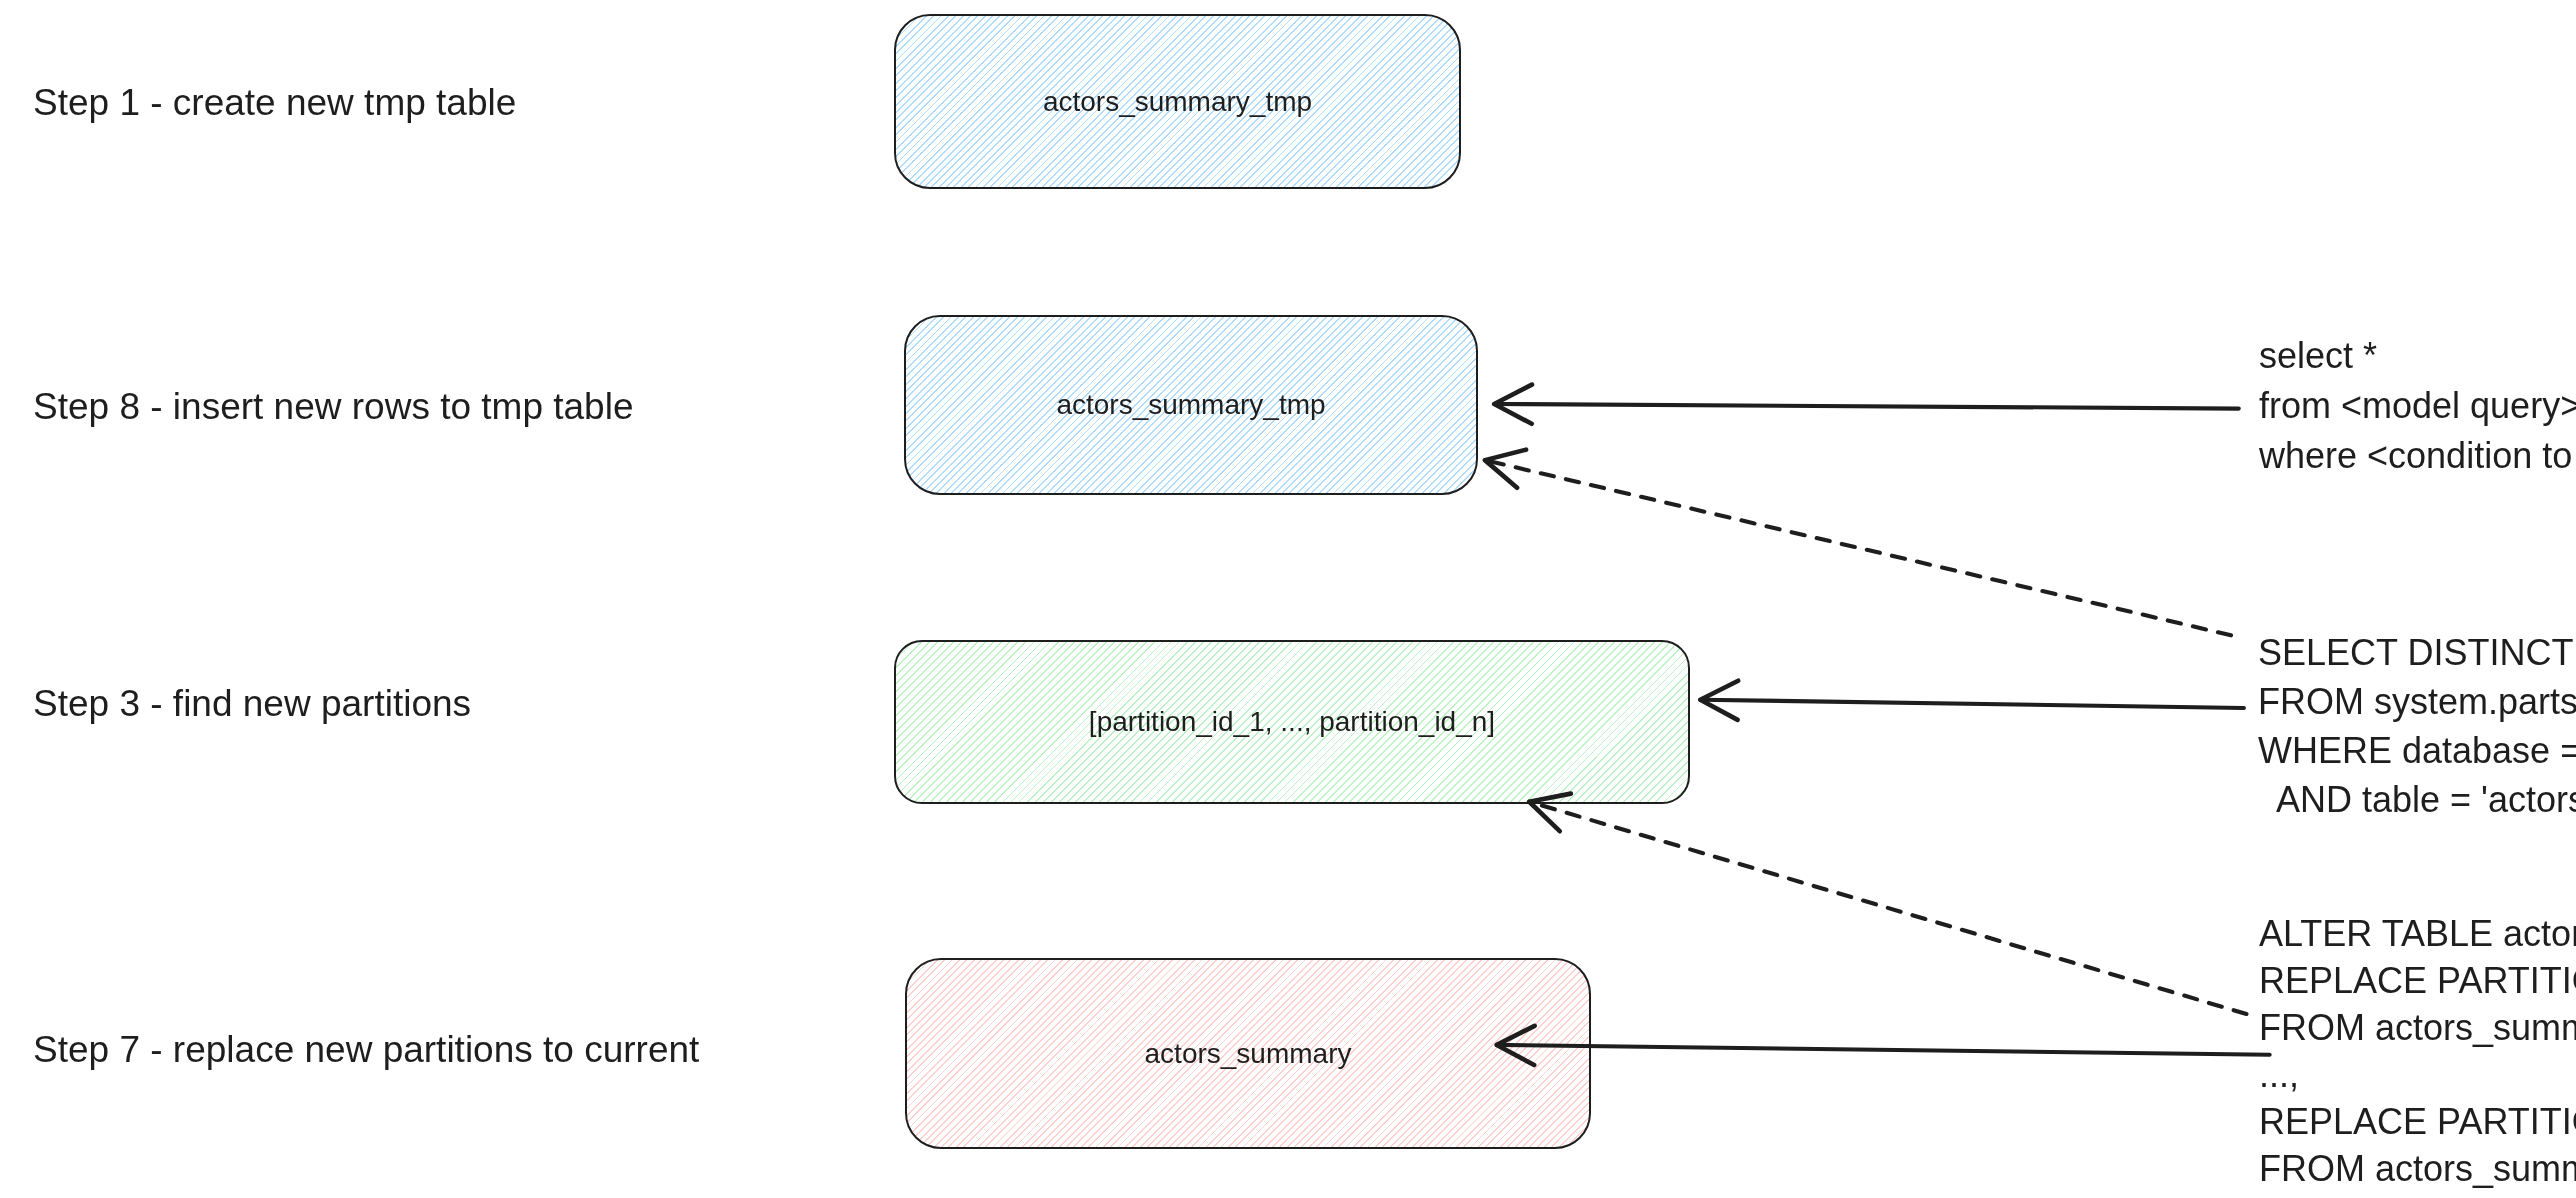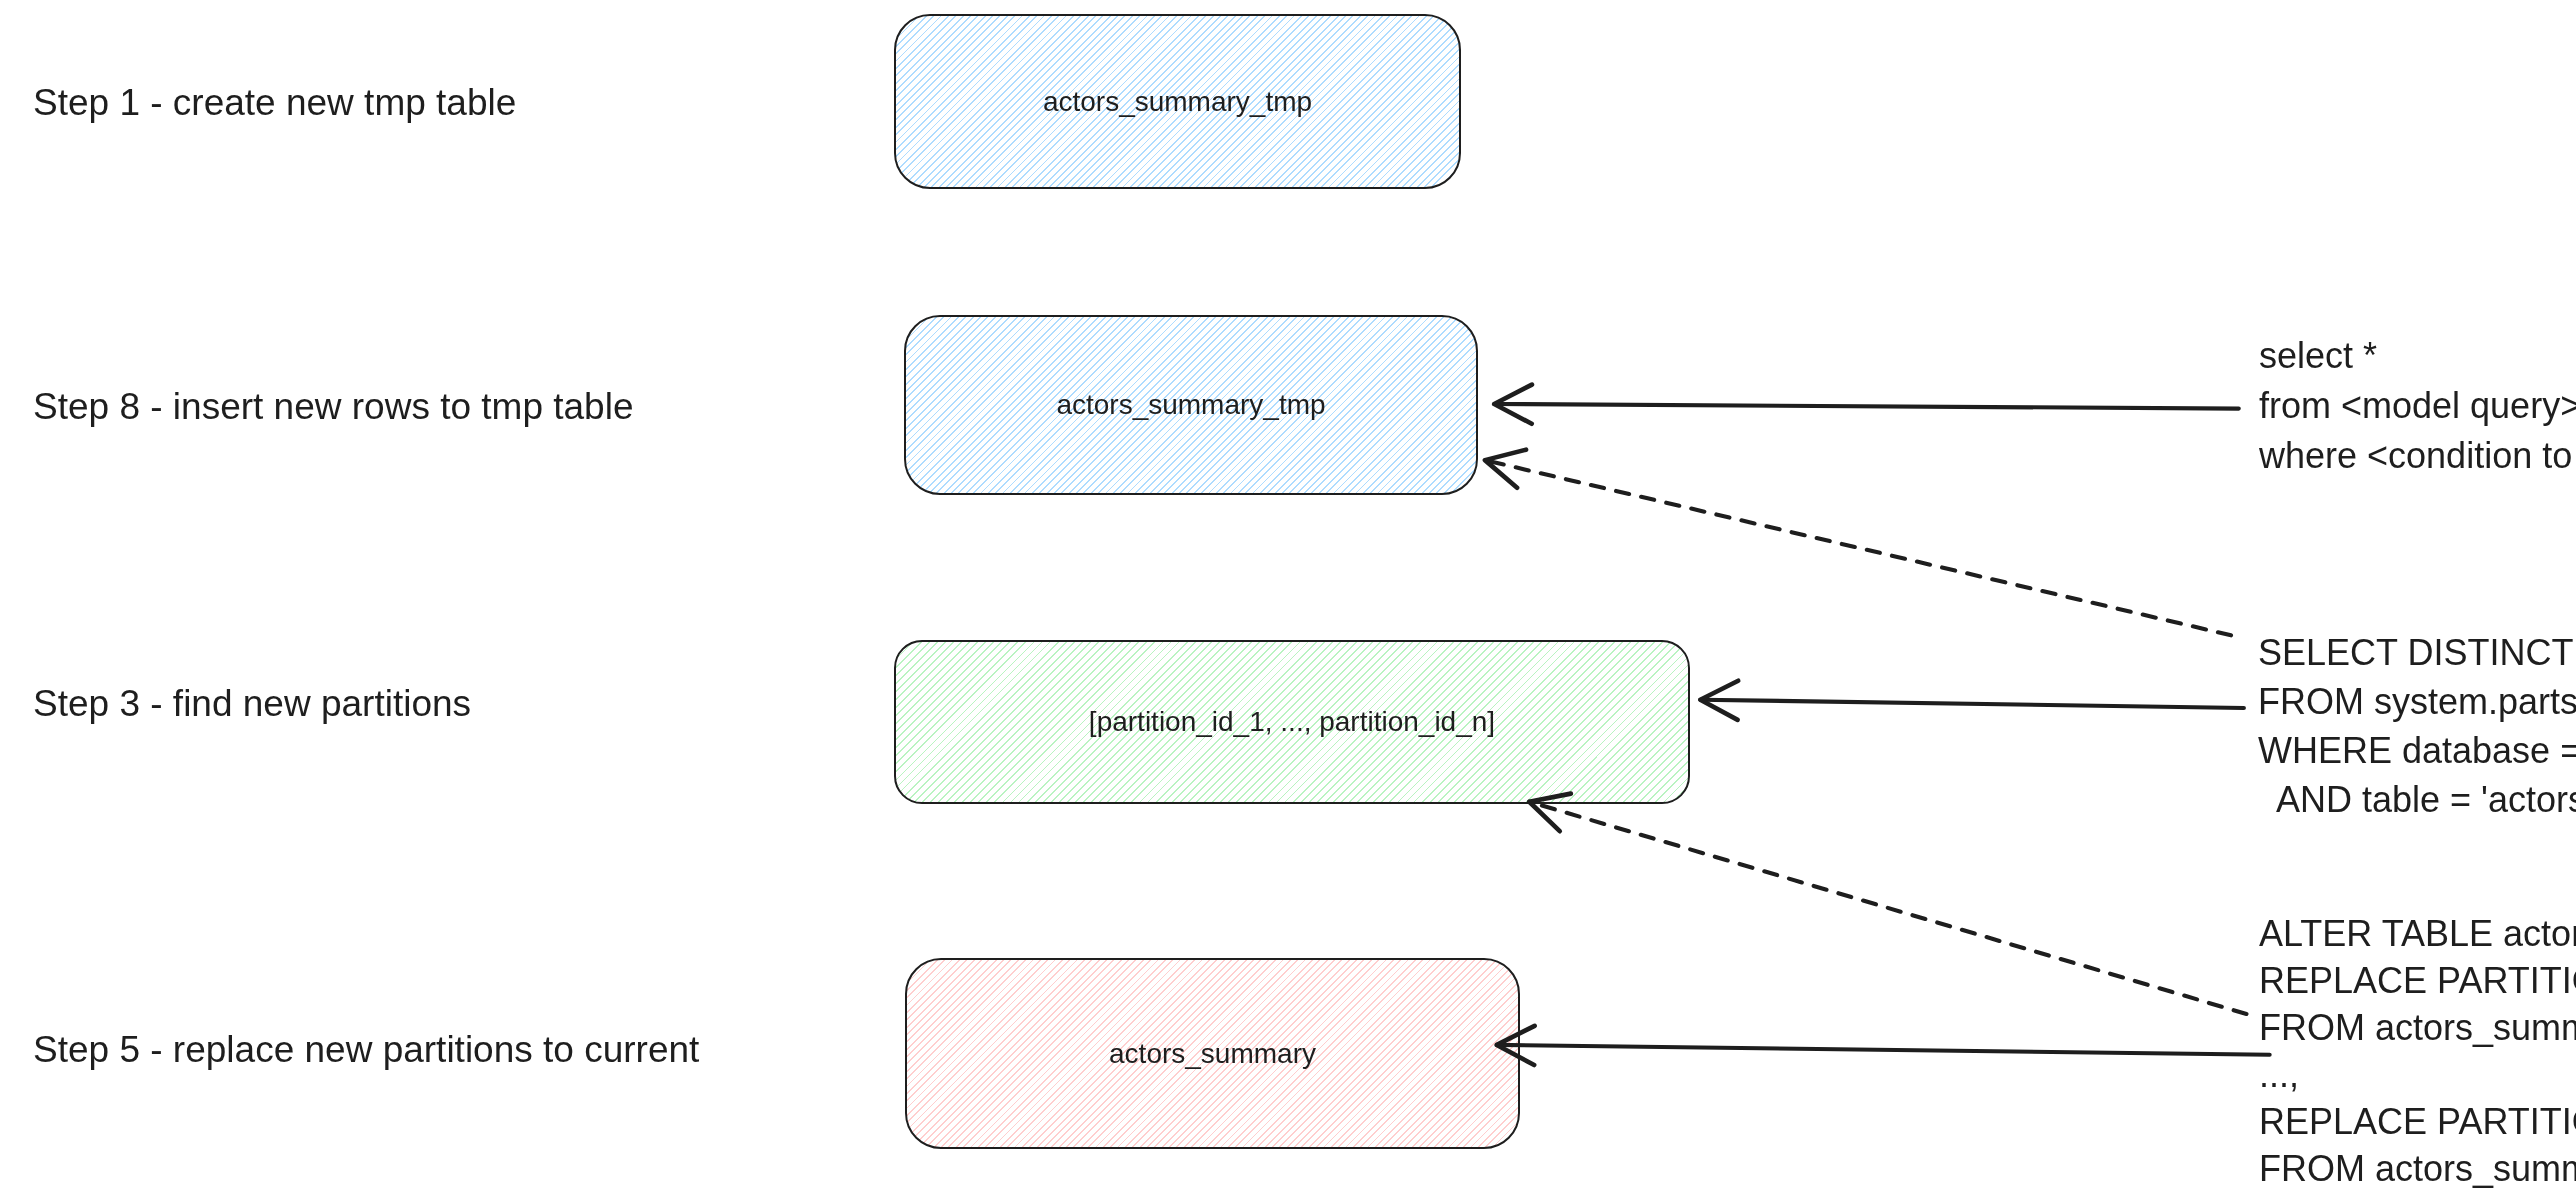--- a/index.html
+++ b/index.html
@@ -54,21 +54,21 @@
   }
   .fill-red {
     background-color: #ffffff;
     background-image: repeating-linear-gradient(135deg,
       rgba(255,201,201,0.9) 0px, rgba(255,201,201,0.9) 1.3px,
       transparent 1.3px, transparent 5.2px);
   }
   #box1 { left: 894px; top: 14.4px;   width: 567px; height: 175px; }
   #box2 { left: 904px; top: 315px;  width: 574px; height: 180px; }
   #box3 { left: 894px; top: 640px; width: 796px; height: 164px; border-radius: 28px; }
-  #box4 { left: 905px; top: 958px; width: 615px; height: 191px; }
+  #box4 { left: 905px; top: 958px; width: 686px; height: 191px; }
 
   #step-label-1 { top: 79px; }
   #step-label-2 { top: 383px; }
   #step-label-3 { top: 680px; }
   #step-label-4 { top: 1026px; }
   .sql-block {
     position: absolute;
     font-size: 36px;
     color: #1e1e1e;
   }
@@ -89,21 +89,21 @@
   }
 </style>
 </head>
 <body>
 
 <div class="canvas">
 
   <div class="step-label" id="step-label-1">Step 1 - create new tmp table</div>
   <div class="step-label" id="step-label-2">Step 8 - insert new rows to tmp table</div>
   <div class="step-label" id="step-label-3">Step 3 - find new partitions</div>
-  <div class="step-label" id="step-label-4">Step 5 - replace new partitions to current</div>
+  <div class="step-label" id="step-label-4">Step 7 - replace new partitions to current</div>
 
   <div class="node fill-blue" id="box1">
     <span class="node-label">actors_summary_tmp</span>
   </div>
   <div class="node fill-blue" id="box2">
     <span class="node-label">actors_summary_tmp</span>
   </div>
   <div class="node fill-green" id="box3">
     <span class="node-label">[partition_id_1, ..., partition_id_n]</span>
   </div>

